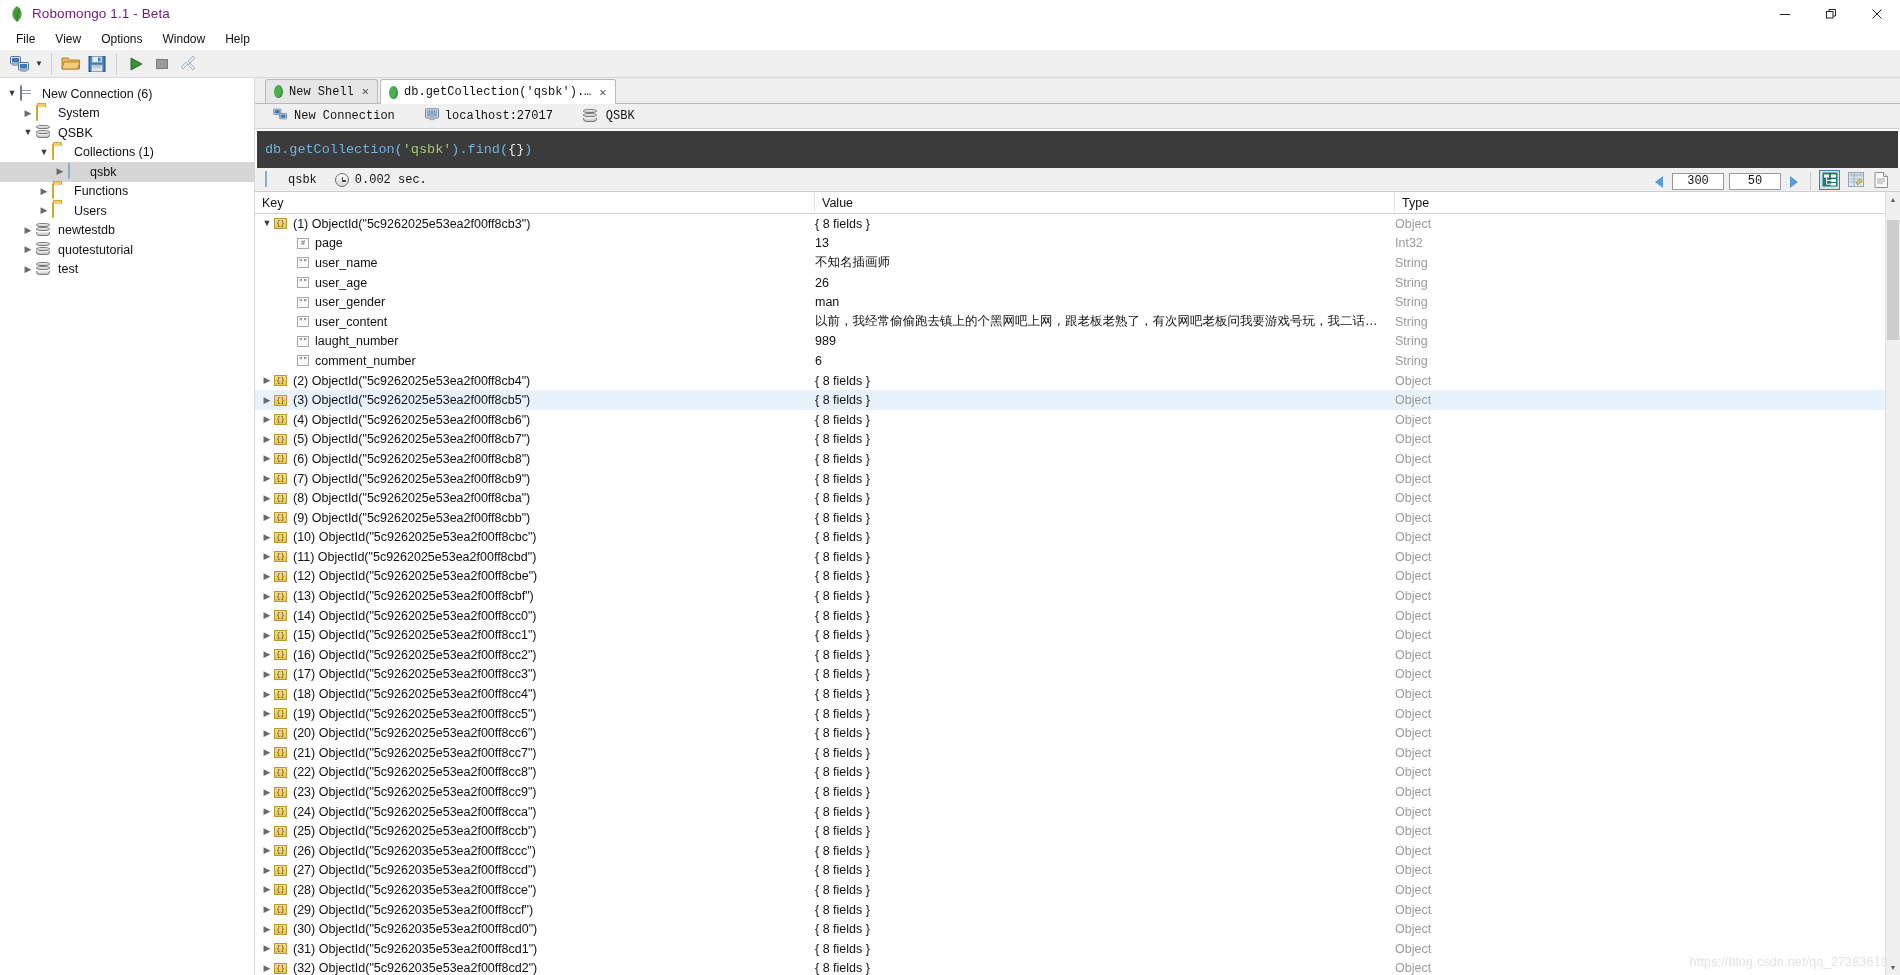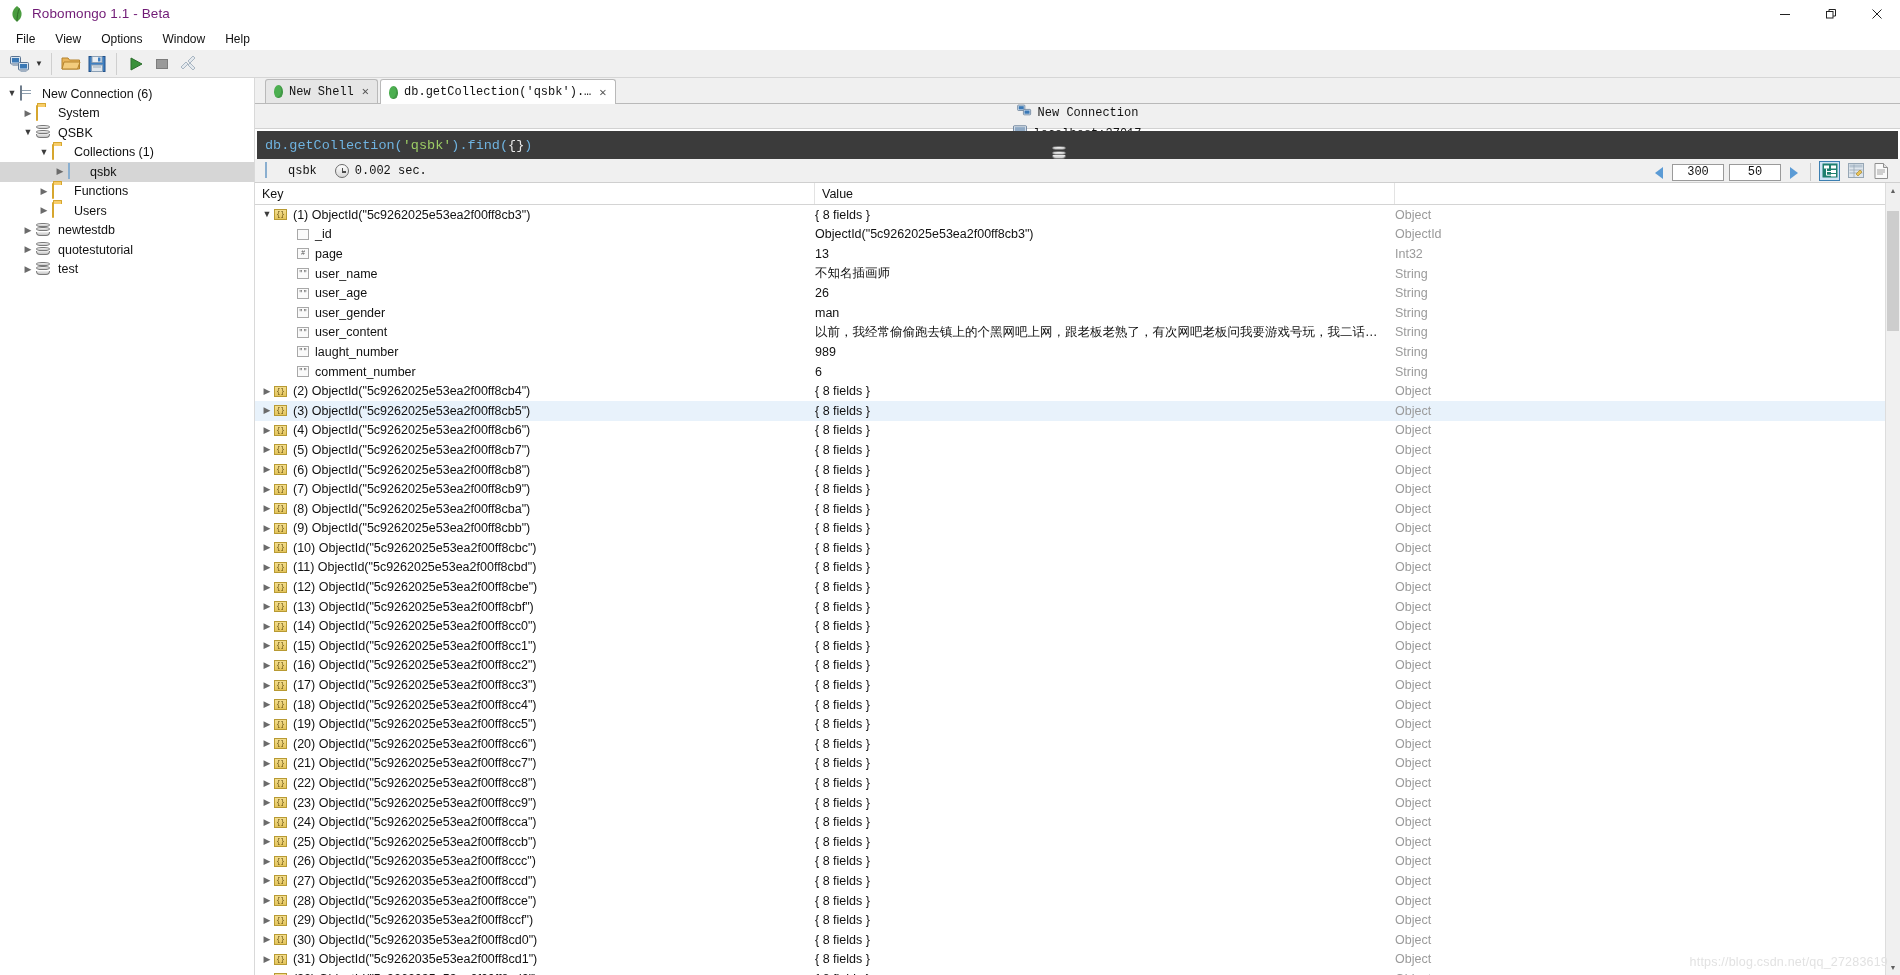--- a/index.html
+++ b/index.html
@@ -87,27 +87,27 @@
          border:1px solid #b9b9b9; border-bottom:none; background:#e6e6e6;
          border-radius:3px 3px 0 0; font-family:"Liberation Mono", monospace; font-size:12px;
          margin-right:2px; color:#111; max-width:300px; }
   .tab.active { background:#ffffff; height:25px; margin-bottom:-1px; }
   .tab-dot { width:9px; height:13px; background:#4caf50; border-radius:50% 50% 45% 45%; flex:none;
              box-shadow:inset -2px -1px 0 rgba(0,0,0,.12); }
   .tab-title { overflow:hidden; text-overflow:clip; white-space:nowrap; }
   .tab-close { font-size:12px; color:#555; margin-left:2px; }
 
   
-  .connbar { height:25px; background:#f0f0f0; display:flex; align-items:center; gap:4px;
-             padding-left:0; border-bottom:1px solid #d2d2d2;
-             font-family:"Liberation Mono", monospace; font-size:12px; color:#111;flex-direction:column; }
+  .connbar { height:25px; background:#f0f0f0; display:flex; align-items:center; gap:18px;
+             padding-left:12px; border-bottom:1px solid #d2d2d2;
+             font-family:"Liberation Mono", monospace; font-size:12px; color:#111; }
   .connbar .seg { display:flex; align-items:center; gap:6px; padding:0 6px; }
 
   
-  .editor { background:#3b3b3b; height:28px; display:flex; align-items:center;
+  .editor { background:#3b3b3b; height:37px; display:flex; align-items:center;
             padding:0 8px; margin:2px 2px 0 2px;
             font-family:"Liberation Mono", monospace; font-size:13.5px; }
   .c-blue { color:#6fb3e0; } .c-green { color:#9ccc65; } .c-white { color:#e8e8e8; }
 
   
   .restool { height:24px; background:#f0f0f0; display:flex; align-items:center;
              border-bottom:1px solid #cfcfcf; padding-left:10px; gap:8px; }
   .restool .grp { display:flex; align-items:center; gap:6px;
                   font-family:"Liberation Mono", monospace; font-size:12px; color:#111; }
   .clock { width:14px; height:14px; border:1.5px solid #6b6b6b; border-radius:50%;
@@ -448,46 +448,39 @@
             </svg>
           </div>
         </div>
       </div>
 
       <div class="gridwrap">
 
         <div class="ghead">
           <div class="col col-key">Key</div>
           <div class="col col-val">Value</div>
+          <div class="col col-type">Type</div>
         </div>
 
         <div>
 
           <div class="grow">
             <div class="gk" style="padding-left:5px;">
               <span class="expander">
                   <span class="arrow open">▼</span>
                 </span>
               <span class="doc-ico">{}</span>
               <span class="ktxt"><span>(1)</span> <span>ObjectId("5c9262025e53ea2f00ff8cb3")</span></span>
             </div>
             <div class="gv">{ 8 fields }</div>
             <div class="gt">Object</div>
           </div>
 
           <div class="grow">
             <div class="gk" style="padding-left:42px;">
-              <span class="f-ico"></span>
-              <span class="ktxt">_id</span>
-            </div>
-            <div class="gv">ObjectId("5c9262025e53ea2f00ff8cb3")</div>
-            <div class="gt">ObjectId</div>
-          </div>
-          <div class="grow">
-            <div class="gk" style="padding-left:42px;">
               <span class="f-ico">#</span>
               <span class="ktxt">page</span>
             </div>
             <div class="gv">13</div>
             <div class="gt">Int32</div>
           </div>
           <div class="grow">
             <div class="gk" style="padding-left:42px;">
               <span class="f-ico">""</span>
               <span class="ktxt">user_name</span>

